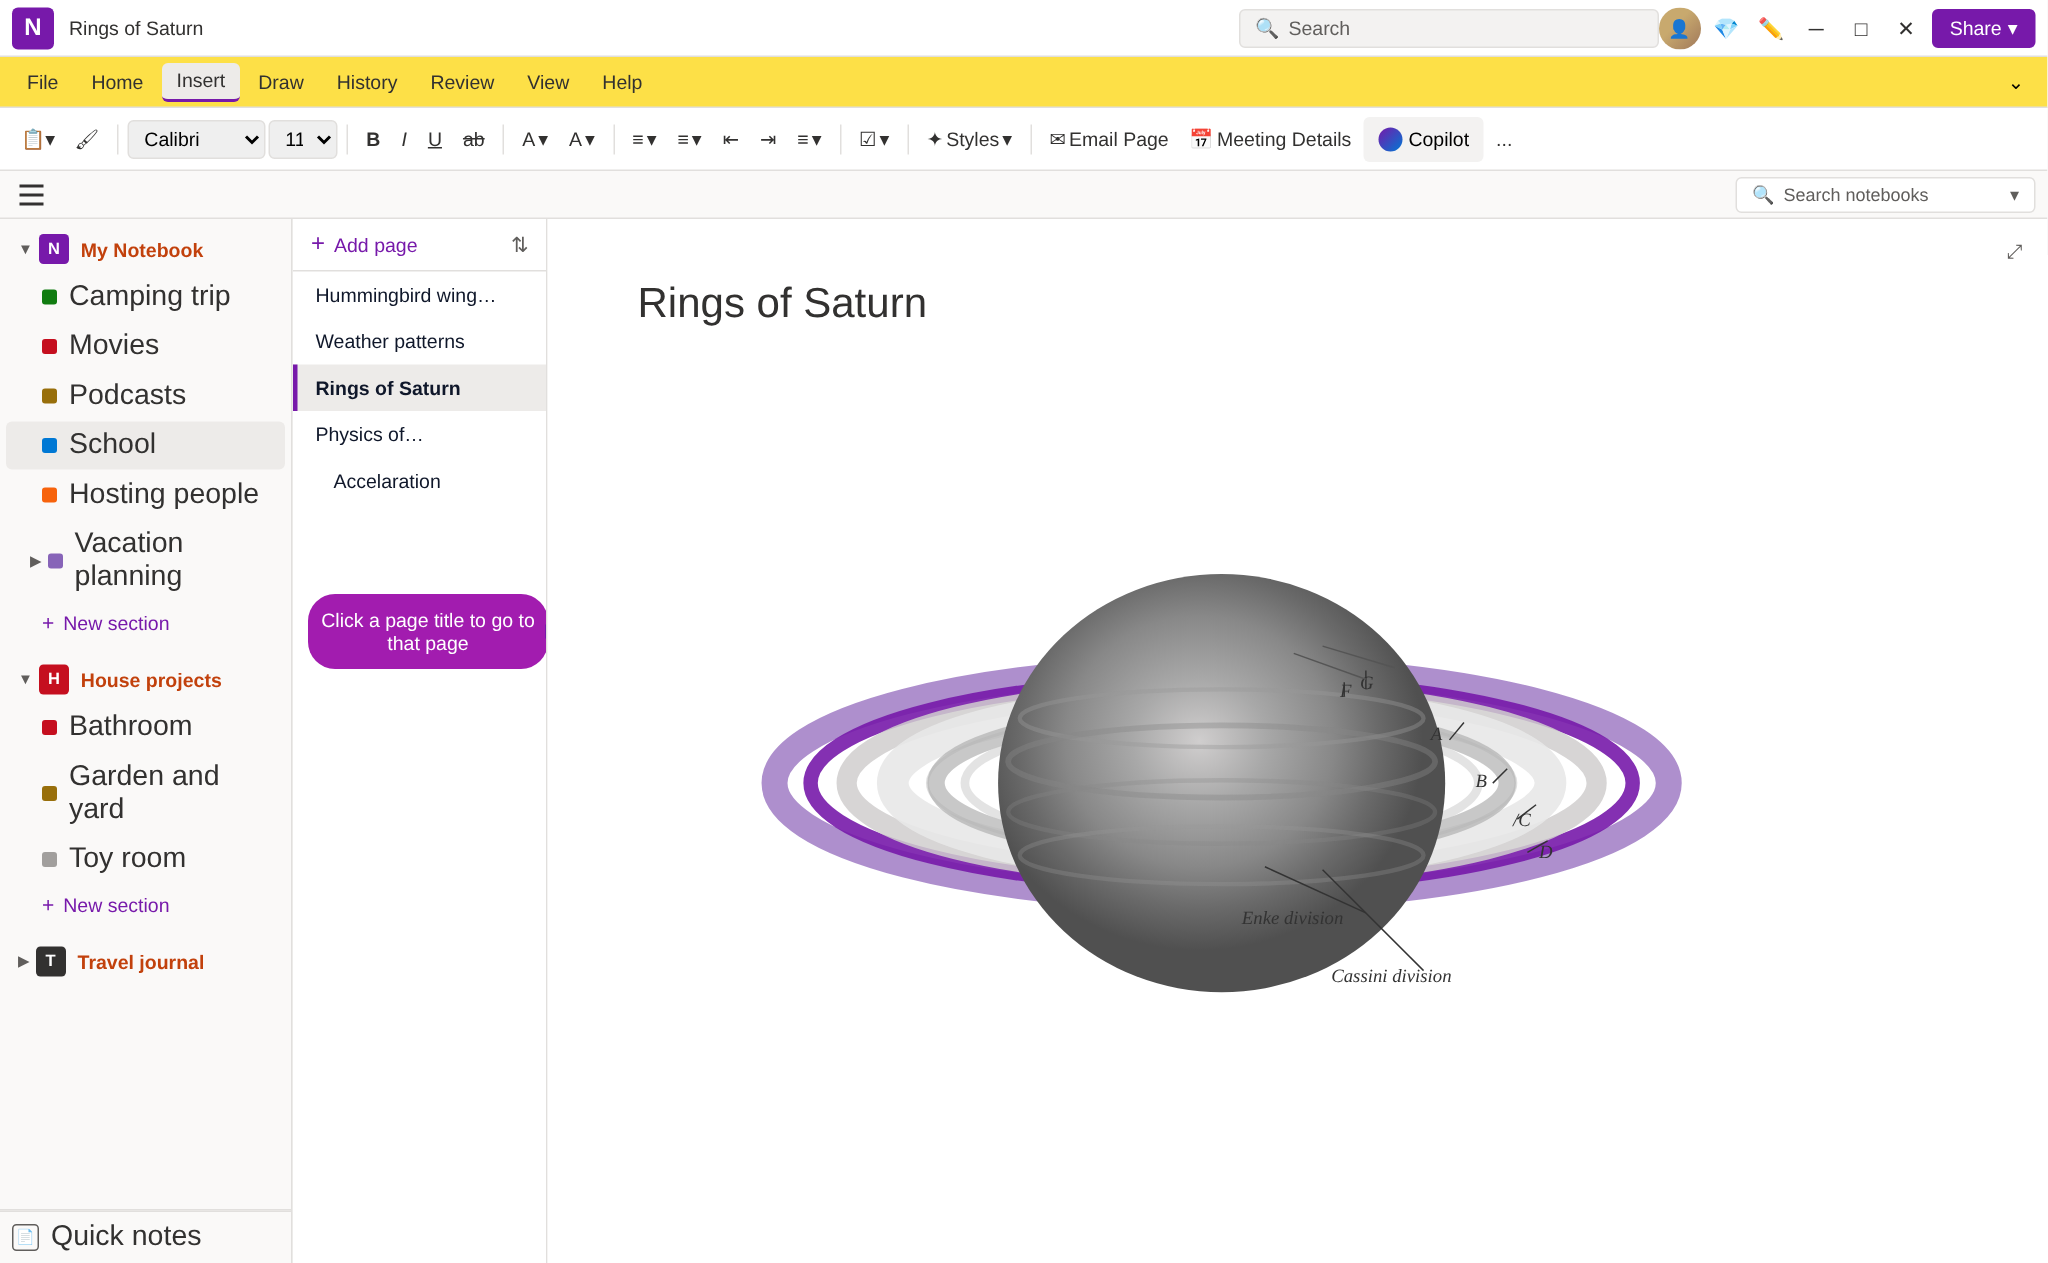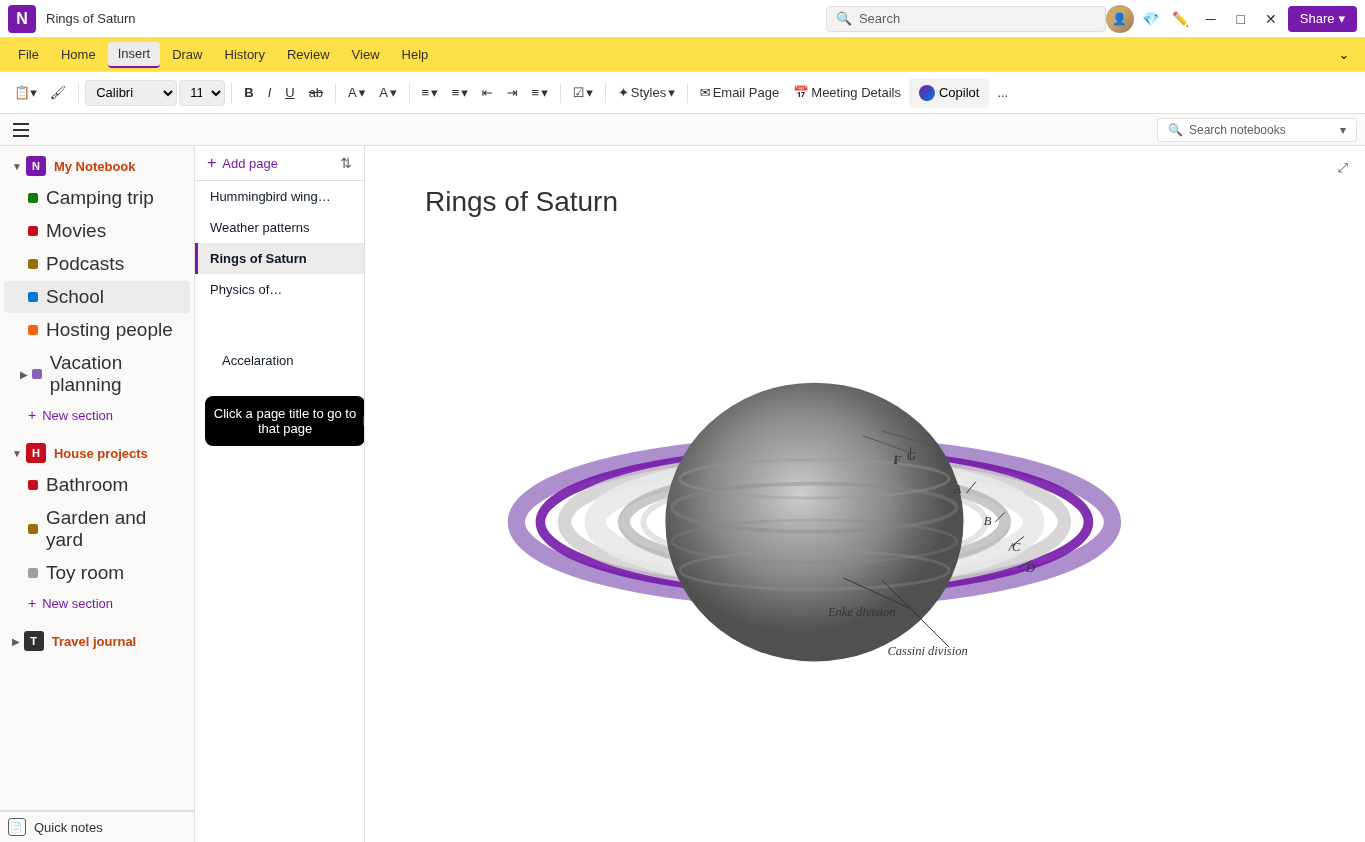--- a/index.html
+++ b/index.html
@@ -53,33 +53,33 @@
     .section-item { display: flex; align-items: center; padding: 5px 8px 5px 24px; cursor: pointer; margin: 1px 4px; border-radius: 4px; }
     .section-item.active { background: #edebe9; }
     .section-dot { width: 10px; height: 10px; border-radius: 2px; margin-right: 8px; flex-shrink: 0; }
     .section-label { font-size: 19px; color: #323130; }
     .section-item.with-arrow { padding-left: 16px; }
     .section-arrow { font-size: 10px; color: #605e5c; margin-right: 4px; }
     .new-section { display: flex; align-items: center; padding: 5px 8px 5px 24px; cursor: pointer; color: #7719aa; font-size: 13px; margin: 1px 4px; border-radius: 4px; }
     .new-section-icon { margin-right: 6px; font-size: 14px; }
     .quick-notes { display: flex; align-items: center; padding: 6px 8px; cursor: pointer; border-top: 1px solid #e1dfdd; margin-top: auto; }
     .quick-notes-icon { width: 18px; height: 18px; border: 1px solid #605e5c; border-radius: 3px; margin-right: 8px; display: flex; align-items: center; justify-content: center; }
-    .quick-notes-label { font-size: 13px; color: #323130; }
+    .quick-notes-label { font-size: 19px; color: #323130; }
 
     
     .pages-panel { width: 170px; background: #fff; border-right: 1px solid #e1dfdd; display: flex; flex-direction: column; overflow-y: auto; position: relative; }
     .add-page-btn { display: flex; align-items: center; gap: 6px; padding: 8px 12px; cursor: pointer; border-bottom: 1px solid #e1dfdd; color: #7719aa; font-size: 13px; }
     .add-page-icon { font-size: 16px; }
     .sort-icon { margin-left: auto; color: #605e5c; font-size: 14px; cursor: pointer; }
     .page-item { padding: 8px 12px; cursor: pointer; font-size: 13px; color: #0f172a; border-left: 3px solid transparent; }
     .page-item.active { background: #edebe9; border-left-color: #7719aa; font-weight: 600; }
-    .page-item.subpage { padding-left: 24px; margin-top: 40px; }
-
-    
-    .tooltip { position: absolute; top: 250px; left: 10px; background: #000000; color: #fff; padding: 10px 0; border-radius: 8px; font-size: 13px; text-align: center; width: 160px; z-index: 100; }
+    .page-item.subpage { padding-left: 24px; }
+
+    
+    .tooltip { position: absolute; top: 250px; left: 10px; background: #a21caf; color: #fff; padding: 10px 0; border-radius: 18px; font-size: 13px; text-align: center; width: 160px; z-index: 100; }
     .tooltip::after { content: ''; position: absolute; top: 50%; right: -8px; transform: translateY(-50%); border: 5px solid transparent; border-left-color: #7719aa; }
 
     
     .content-area { flex: 1; background: #fff; overflow-y: auto; position: relative; padding: 40px 60px; }
     .expand-btn { position: absolute; top: 10px; right: 10px; width: 24px; height: 24px; display: flex; align-items: center; justify-content: center; cursor: pointer; color: #605e5c; }
     .page-title { font-size: 28px; font-weight: 300; color: #323130; margin-bottom: 6px; }
     .page-date { font-size: 12px; color: #a19f9d; margin-bottom: 20px; border-bottom: 1px solid #e1dfdd; padding-bottom: 10px; }
 
     
     .saturn-container { width: 100%; position: relative; }

